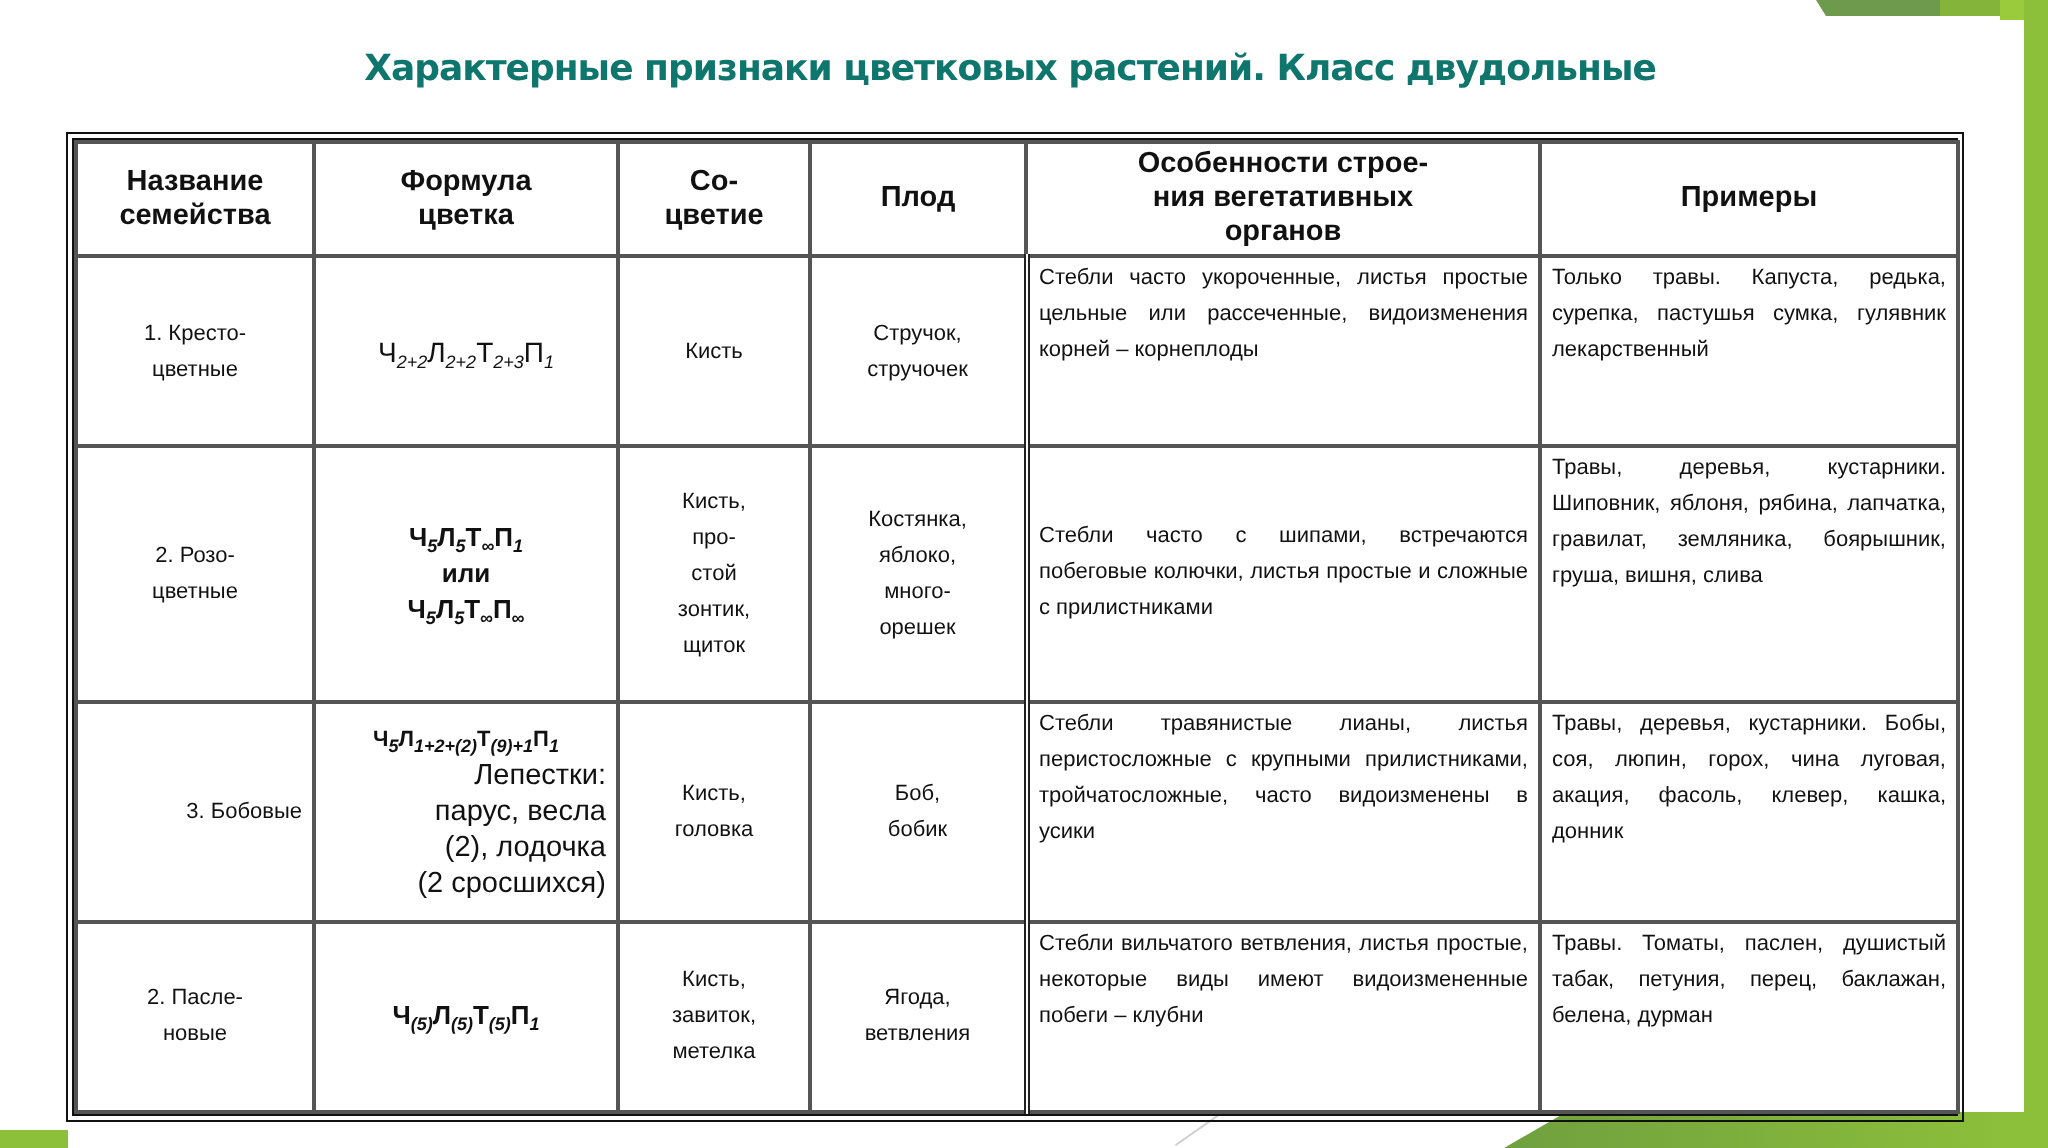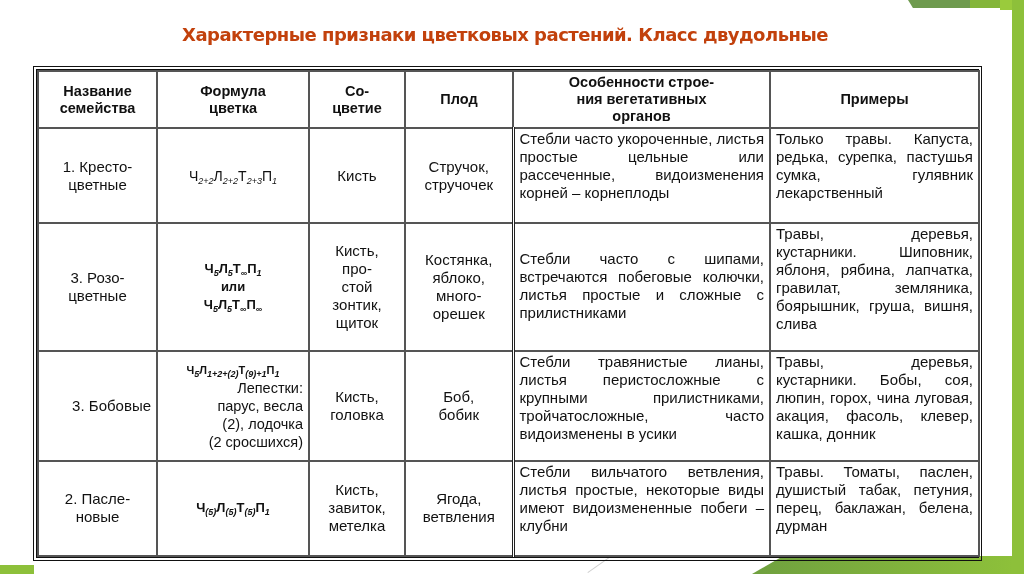--- a/index.html
+++ b/index.html
@@ -14,33 +14,33 @@
   .deco-top-dark { left: 908px; top: 0; width: 62px; height: 8px; background: #6e9a4e; clip-path: polygon(0 0,100% 0,100% 100%,8% 100%); }
   .deco-top-mid { left: 970px; top: 0; width: 42px; height: 8px; background: #84b53a; }
   .deco-top-light { left: 1000px; top: 0; width: 24px; height: 10px; background: #9acb3c; }
   .deco-bottom-right { left: 752px; top: 556px; width: 260px; height: 18px; background: linear-gradient(90deg,#6fa03f,#8dc03a); clip-path: polygon(12% 0,100% 0,100% 100%,0 100%); }
   .deco-bottom-left { left: 0; top: 565px; width: 34px; height: 9px; background: #8dc03a; }
   .deco-line { left: 612px; top: 555px; width: 1px; height: 30px; background: #cfcfcf; transform: rotate(55deg); transform-origin: top left; }
 
   .title {
     position: absolute; left: 0; top: 24px; width: 1010px; text-align: center;
     font-family: "DejaVu Sans", sans-serif; font-weight: bold; font-size: 18px;
-    letter-spacing: -0.5px; color: #c2410c;
+    letter-spacing: -0.5px; color: #0f766e;
   }
 
   .table-wrap {
     position: absolute; left: 33px; top: 66px; width: 941px; height: 487px;
     border: 3px double #111; border-width: 4px; border-style: double;
   }
   table {
     border-collapse: collapse; width: 100%; height: 100%; table-layout: fixed;
   }
   th, td {
     border: 2px solid #555; padding: 2px 5px; vertical-align: middle;
-    font-size: 15px; line-height: 18px; overflow: hidden;
+    font-size: 11px; line-height: 18px; overflow: hidden;
   }
   td.col-v { border-left: 3px double #222; }
   th { font-weight: bold; text-align: center; font-size: 14.5px; line-height: 17px; }
   td.c { text-align: center; }
   td.j { text-align: justify; text-align-last: left; vertical-align: top; padding-top: 1px; }
   td.formula { text-align: center; font-weight: bold; font-size: 13px; }
   sub { font-size: 9px; vertical-align: -3px; line-height: 0; font-style: italic; }
   .formula .note { font-weight: normal; font-size: 14.5px; line-height: 18px; display: block; text-align: right; }
   .formula .small { font-size: 11px; }
   .pre { white-space: pre-line; }
@@ -92,21 +92,21 @@
           <span><span>Ч</span><sub>2+2</sub></span><span><span>Л</span><sub>2+2</sub></span><span><span>Т</span><sub>2+3</sub></span><span><span>П</span><sub>1</sub></span>
         </td>
         <td class="c pre">Кисть</td>
         <td class="c pre">Стручок,
 стручочек</td>
         <td class="j col-v">Стебли часто укороченные, листья простые цельные или рассеченные, видоизменения корней – корнеплоды</td>
         <td class="j">Только травы. Капуста, редька, сурепка, пастушья сумка, гулявник лекарственный</td>
       </tr>
 
       <tr style="height:127px">
-        <td class="c pre">3. Розо-
+        <td class="c pre">2. Розо-
 цветные</td>
         <td class="formula">
           <div>
             <span>Ч</span><sub>5</sub><span>Л</span><sub>5</sub><span>Т</span><sub>∞</sub><span>П</span><sub>1</sub>
           </div>
           <div>или</div>
           <div>
             <span>Ч</span><sub>5</sub><span>Л</span><sub>5</sub><span>Т</span><sub>∞</sub><span>П</span><sub>∞</sub>
           </div>
         </td>

